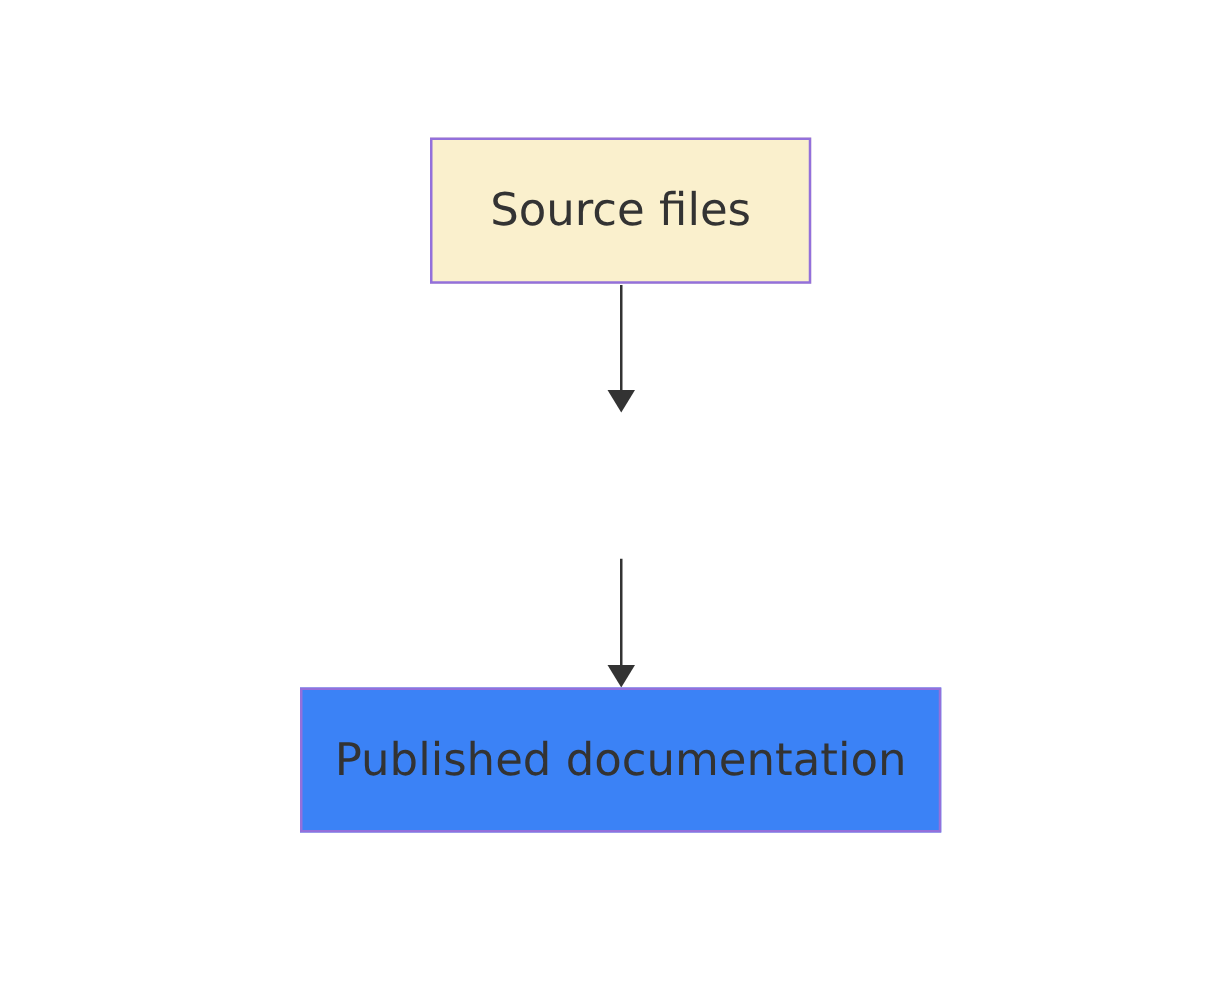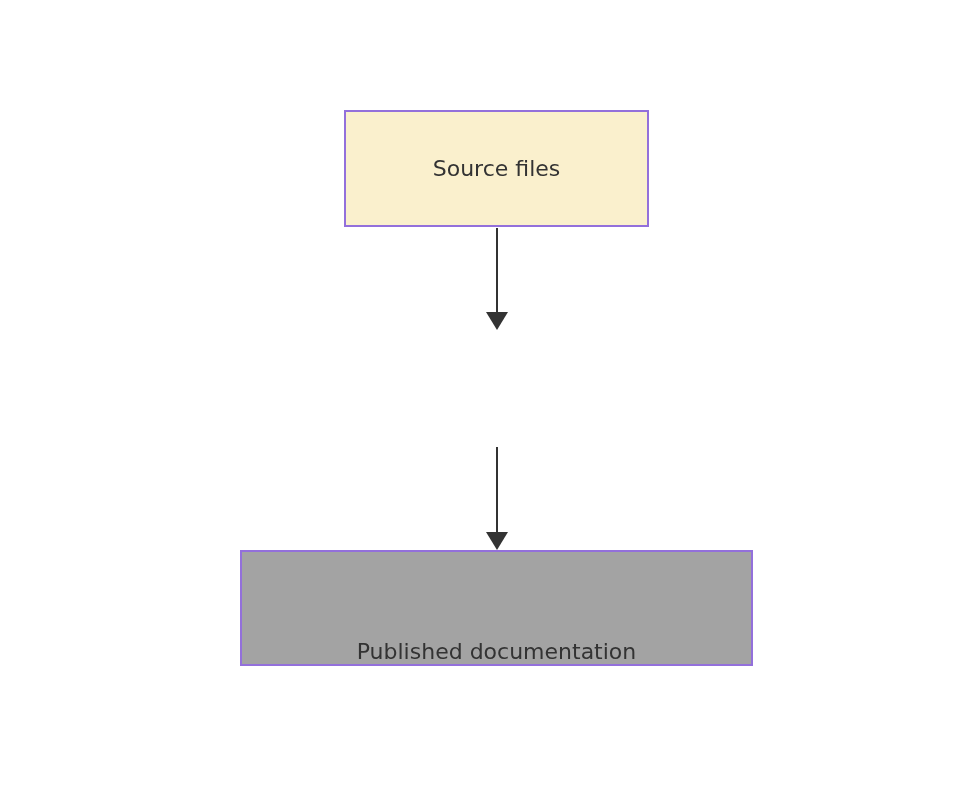--- a/index.html
+++ b/index.html
@@ -17,21 +17,21 @@
   }
   .node {
     position: absolute;
     box-sizing: border-box;
     border: 2px solid #9370DB;
     display: flex;
     align-items: center;
     justify-content: center;
   }
   .node-label {
-    font-size: 22px;
+    font-size: 36px;
     color: #333333;
     white-space: nowrap;
     letter-spacing: 0px;
   }
   .node-source   { left: 344px; top: 110px; width: 305px; height: 117px; background: #FAF0CD; }
   .node-openapi  { left: 283px; top: 330px; width: 428px; height: 117px; background: #DED3E8; }
   .node-publish  { left: 240px; top: 550px; width: 513px; height: 116px; background: #DAE4F8; }
   .edges-layer {
     position: absolute;
     left: 0; top: 0;
@@ -63,17 +63,17 @@
       <line class="edge-line" x1="497" y1="447" x2="497" y2="534"></line>
       <polygon class="edge-head" points="486,532 508,532 497,550"></polygon>
     </g>
   </svg>
 
   <div class="node node-source" style="background-color: rgb(250, 240, 205);">
     <span class="node-label">Source files</span>
   </div>
 
 
-  <div class="node node-publish" style="background-color: #a3a3a3; align-items: flex-end;">
+  <div class="node node-publish" style="background-color: #3b82f6;">
     <span class="node-label">Published documentation</span>
   </div>
 
 </div>
 
 </body></html>

